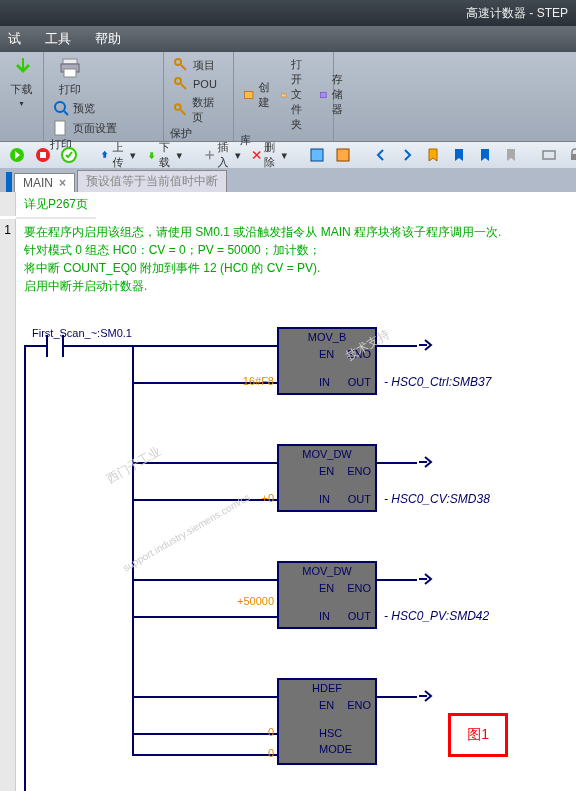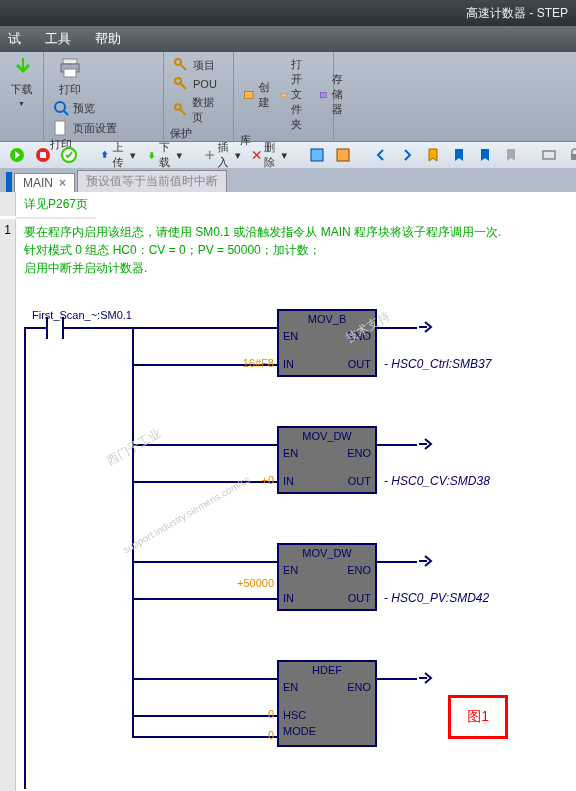--- a/index.html
+++ b/index.html
@@ -33,21 +33,21 @@
   .rail { position: absolute; left: 0; top: 38px; bottom: 0; width: 2px; background: #006; }
   .contact-label { position: absolute; left: 8px; top: 20px; font-size: 11px; color: #006; }
   .hwire { position: absolute; height: 2px; background: #006; }
   .vwire { position: absolute; width: 2px; background: #006; }
   .contact { position: absolute; left: 8px; top: 32px; width: 70px; font-size: 11px; }
   .contact::before { content: ""; position: absolute; top: 6px; left: -8px; width: 22px; height: 2px; background: #006; }
   .contact::after { content: ""; position: absolute; top: 6px; right: 18px; width: 22px; height: 2px; background: #006; }
   .contact .bars { position: absolute; top: -4px; left: 14px; width: 18px; height: 22px; border-left: 2px solid #006; border-right: 2px solid #006; }
   .fblock { position: absolute; width: 100px; border: 2px solid #006; background: #737373; }
   .fblock .hdr { text-align: center; font-size: 11px; color: #006; border-bottom: 1px solid transparent; padding: 2px; }
-  .fblock .row { display: flex; justify-content: space-between; padding: 2px 4px; font-size: 11px; color: #006; }
+  .fblock .row { display: flex; justify-content: space-between; padding: 2px 4px; font-size: 11px; color: #006; margin-left: 36px; }
   .pin-label { position: absolute; font-size: 11px; color: #006; text-align: right; }
   .pin-label.orange { color: #e68a00; }
   .pin-out { position: absolute; font-size: 12px; color: #006; font-style: italic; }
   .coil-arrow { position: absolute; width: 16px; height: 16px; }
   .fig-box { position: absolute; right: 60px; bottom: 50px; border: 3px solid red; padding: 10px 16px; font-size: 14px; color: red; }
   .watermark { position: absolute; font-size: 12px; color: #ccc; transform: rotate(-30deg); pointer-events: none; }
 </style>
 </head>
 <body>
 
@@ -260,20 +260,21 @@
     <div style="display:flex">
       <div class="gutter" style="height:24px" data-interactable="false"></div>
       <div class="comment-header" data-interactable="false">详见P267页</div>
     </div>
     <div class="network">
       <div class="net-num" data-interactable="false">1</div>
       <div class="net-body" data-interactable="false">
         <div class="net-comment" data-interactable="false">
           <div data-interactable="false">要在程序内启用该组态，请使用 SM0.1 或沿触发指令从 MAIN 程序块将该子程序调用一次.</div>
           <div data-interactable="false">针对模式 0 组态 HC0：CV = 0；PV = 50000；加计数；</div>
+          <div data-interactable="false">将中断 COUNT_EQ0 附加到事件 12 (HC0 的 CV = PV).</div>
           <div data-interactable="false">启用中断并启动计数器.</div>
         </div>
         <div class="ladder" data-interactable="true">
           <div class="rail" data-interactable="false"></div>
           <div class="contact-label" data-interactable="false">First_Scan_~:SM0.1</div>
           <div class="contact" data-interactable="true">
               <div class="bars"></div>
             </div>
           <div class="hwire" style="left:50px;top:38px;width:60px" data-interactable="false"></div>
           <div class="vwire" style="left:108px;top:38px;height:410px" data-interactable="false"></div>

